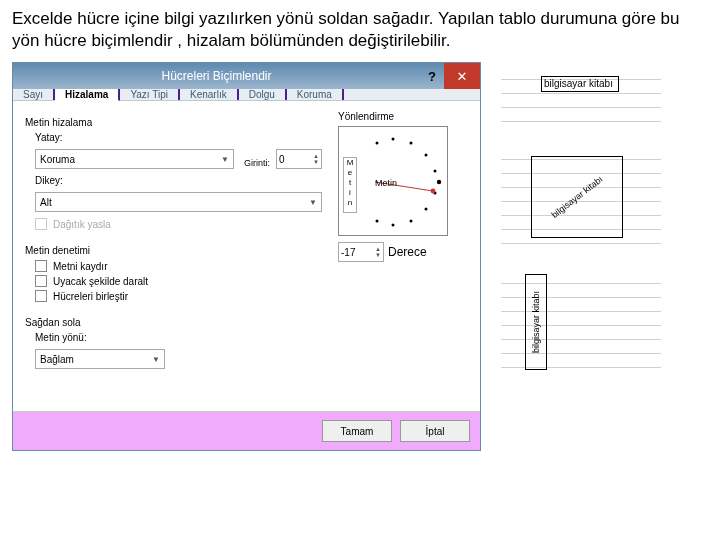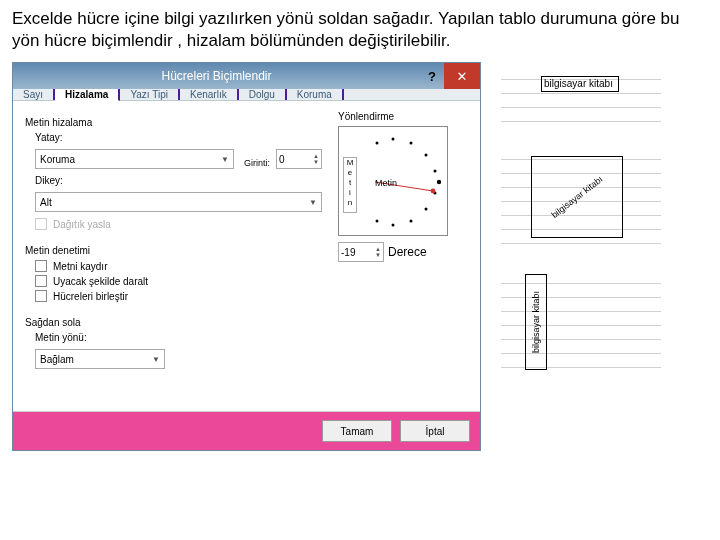--- a/index.html
+++ b/index.html
@@ -38,21 +38,21 @@
 .orient-box { width: 110px; height: 110px; border: 1px solid #888; background:#fff; position: relative; }
 .orient-vtext { position:absolute; left:4px; top:30px; width:14px; height:56px; border:1px solid #aaa; font-size:8px; text-align:center; line-height:10px; }
 .orient-arc { position:absolute; left:32px; top:6px; width:80px; height:98px; }
 .orient-arc svg { width:100%; height:100%; }
 .deg-row { margin-top: 6px; display:flex; align-items:center; gap:4px; }
 .deg-row .spinner { width: 46px; }
 .deg-label { font-size:12px; }
 
 .section-gap { height: 6px; }
 
-.button-bar { border-top:1px solid #ccc; padding: 8px 10px; display:flex; justify-content:flex-end; gap:8px; background:#ec4899; }
+.button-bar { border-top:1px solid #ccc; padding: 8px 10px; display:flex; justify-content:flex-end; gap:8px; background:#f0abfc; }
 .btn { min-width: 70px; height: 22px; border:1px solid #999; background:#efefef; font-size:10px; display:flex; align-items:center; justify-content:center; }
 
 .examples { flex:1; display:flex; flex-direction:column; gap: 24px; padding-top: 4px; }
 .ex { position: relative; width: 160px; }
 .ex .grid-row { border-bottom: 1px solid #d0d0d0; height: 14px; }
 .ex .cell-box { position:absolute; border:1px solid #000; }
 .ex1 .cell-box { top:10px; left:40px; width:78px; height:16px; font-size:10px; padding:1px 2px; }
 .ex2 { height: 100px; }
 .ex2 .cell-box { top:10px; left:30px; width:92px; height:82px; display:flex; align-items:center; justify-content:center; }
 .ex2 .diag { font-size:9px; transform: rotate(-38deg); white-space:nowrap; }
@@ -163,21 +163,21 @@
                   <circle cx="6" cy="88" r="1.5"></circle>
               </g>
               <line x1="4" y1="49" x2="62" y2="58" stroke="#c33" stroke-width="1.2"></line>
               <circle cx="62" cy="58" r="2.4" fill="#c33"></circle>
               <text x="4" y="53" font-size="9" fill="#000">Metin</text>
             </svg>
           </div>
         </div>
         <div class="deg-row">
           <div class="spinner">
-            <span>-19</span>
+            <span>-17</span>
             <span class="arrows">
                 <span>▲</span>
                 <span>▼</span>
               </span>
           </div>
           <span class="deg-label">Derece</span>
         </div>
       </div>
     </div>
 

